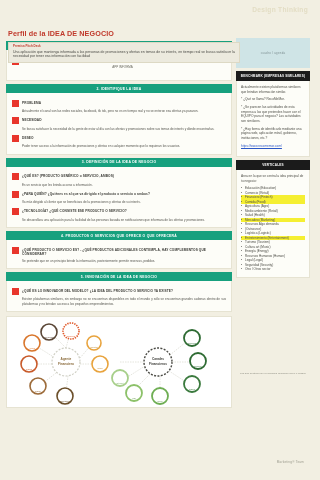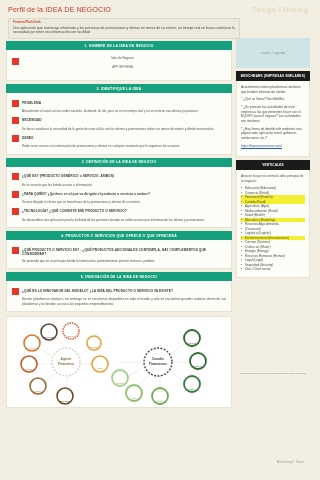--- a/index.html
+++ b/index.html
@@ -7,22 +7,22 @@
     width: 318px; height: 480px;
     background: #f2efe2;
     font-family: "Liberation Sans", sans-serif;
     overflow: hidden;
   }
   .page { position: relative; width: 318px; height: 480px; background: #f2efe2; }
 
   
   .topbar { position: relative; height: 38px; padding: 5px 8px 0 8px; }
   .doc-title {
-    font-size: 7.2px; font-weight: normal; color: #c0392b;
-    letter-spacing: .1px; line-height: 9px;
+    font-size: 7.2px; font-weight: bold; color: #c0392b;
+    letter-spacing: .1px; line-height: 9px; margin-top: 24px;
   }
   .watermark {
     position: absolute; right: 10px; top: 6px;
     font-size: 6.6px; font-weight: bold; color: #e3ddc4;
     letter-spacing: .3px;
   }
   .intro-box {
     margin-top: 4px; background: #eceade; border: 0.5px solid #ddd9c4;
     padding: 2px 4px 3px 4px; width: 232px;
   }

